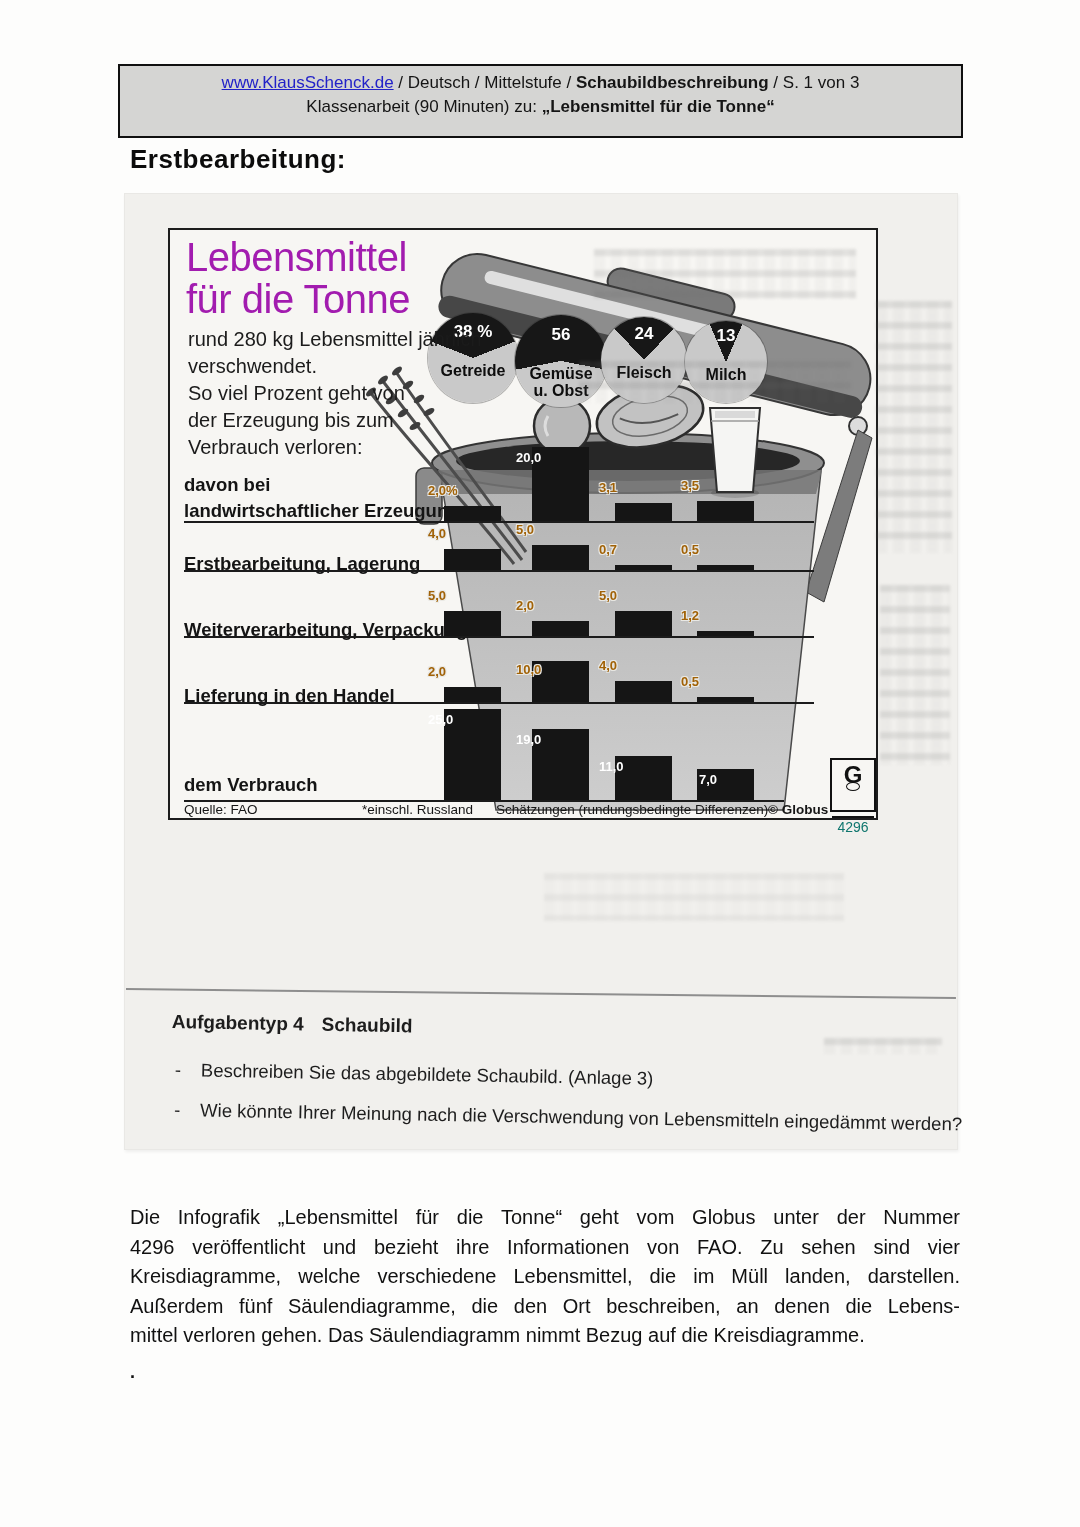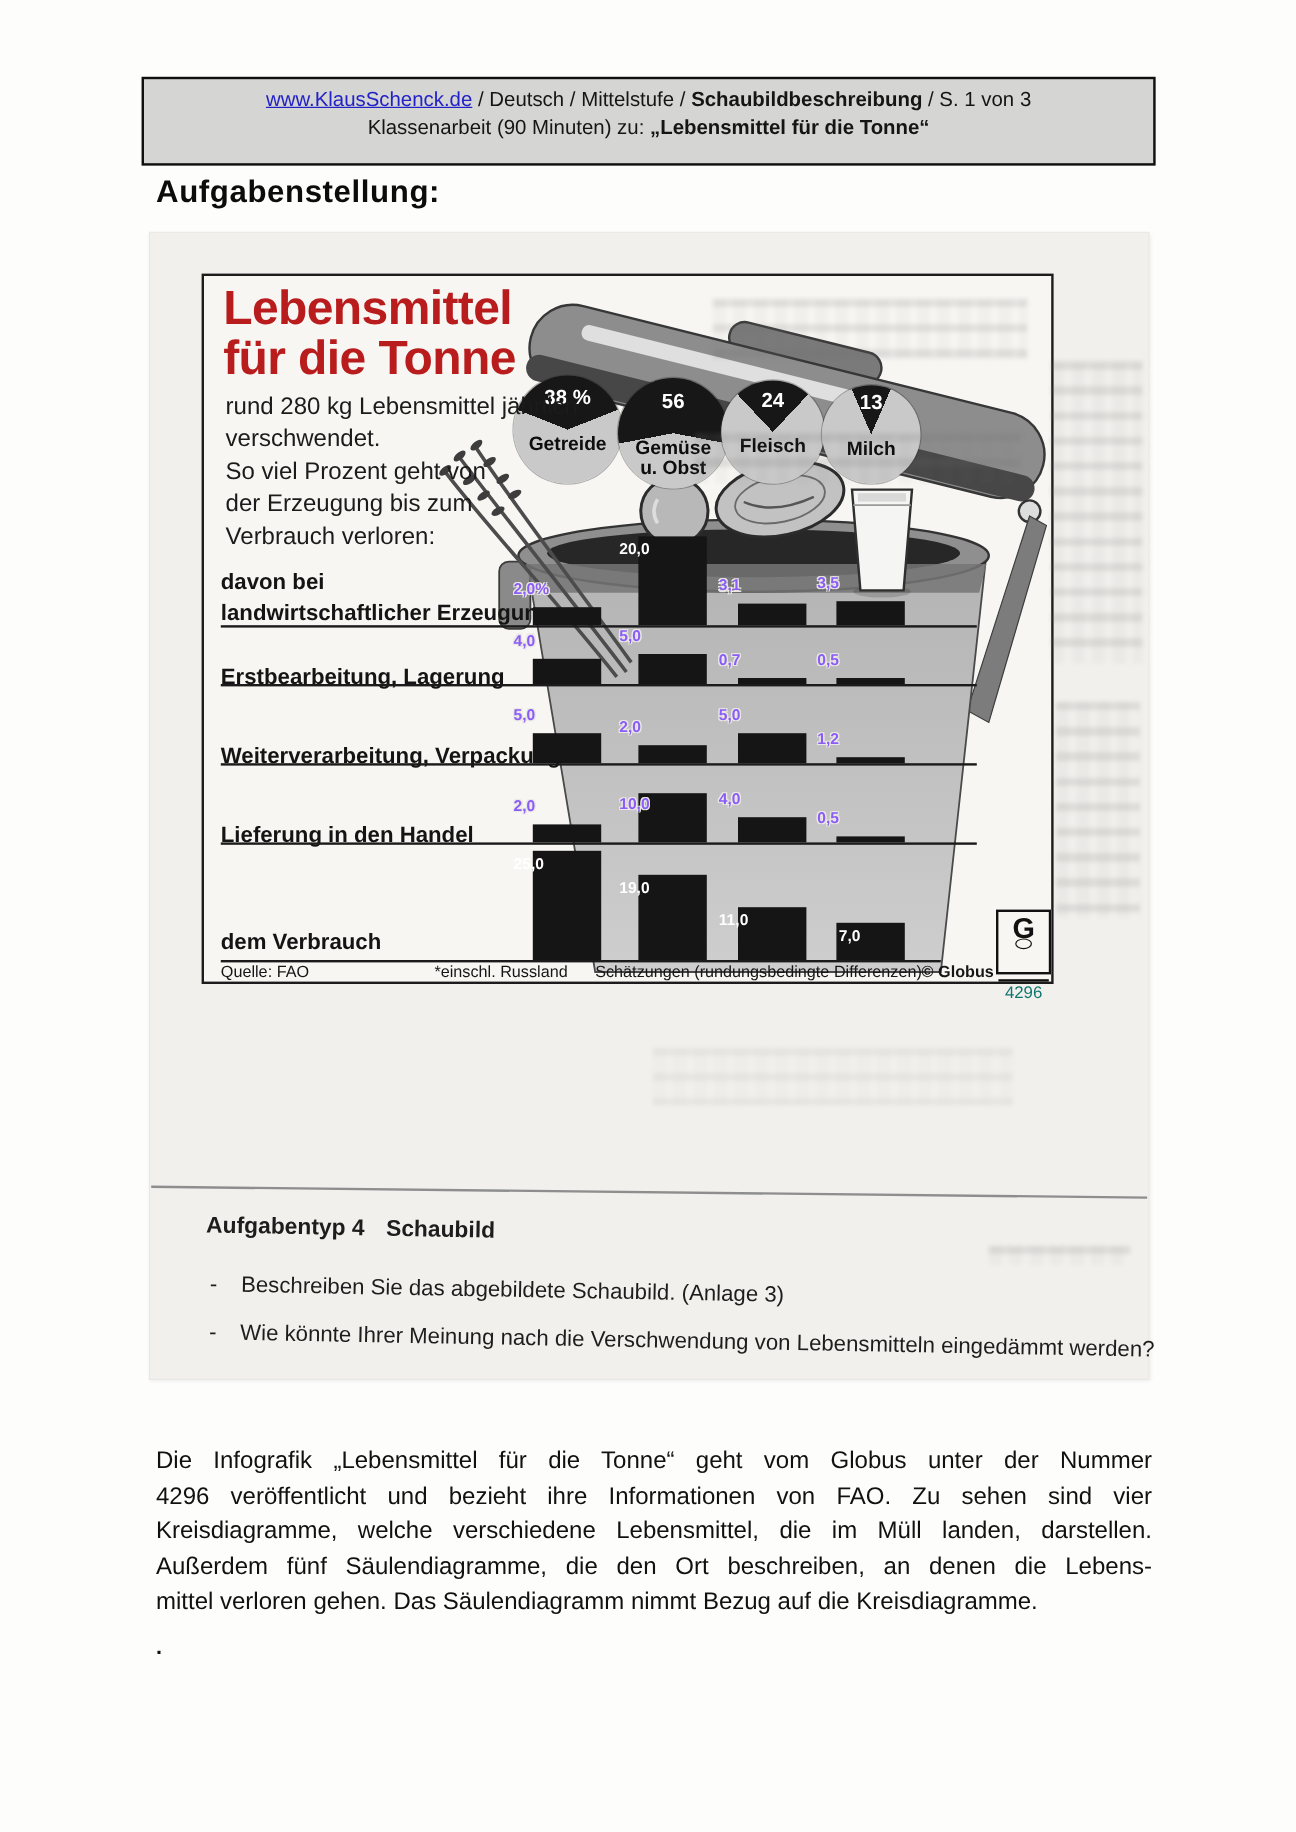--- a/index.html
+++ b/index.html
@@ -26,32 +26,32 @@
       repeating-linear-gradient(90deg, rgba(120,120,120,.10) 0 11px, transparent 11px 17px);
     z-index:9; }
 
   .scan-divider { position:absolute; left:2px; top:795px; width:830px; height:1.6px;
     background:#8e8e8e; transform:rotate(.62deg); transform-origin:left center; z-index:4; }
 
   
   .info { position:absolute; left:44px; top:35px; width:710px; height:592px;
     background:#f7f6f3; border:2px solid #1c1c1c; z-index:2; }
   .info-title { position:absolute; left:16px; top:6px; font-size:40px; line-height:42px;
-    font-weight:bold; letter-spacing:-.5px; color:#b91c1c; z-index:6; }
+    font-weight:normal; letter-spacing:-.5px; color:#a21caf; z-index:6; }
   .info-intro { position:absolute; left:18px; top:96px; font-size:20px; line-height:27px;
     font-weight:500; color:#1b1b1b; z-index:6; }
 
   .art { position:absolute; inset:0; z-index:1; }
 
   .chart-layer { position:absolute; inset:0; z-index:4; }
   .row-label { position:absolute; left:14px; font-size:18.5px; font-weight:600; line-height:26px; color:#141414; }
   .row-line { position:absolute; left:14px; width:630px; height:2px; background:#1b1b1b; }
   .bar { position:absolute; background:#151515; }
   .val { position:absolute; width:90px; text-align:left; font-size:13px; font-weight:bold; }
-  .val-out { color:#8b5cf6; text-shadow:-1px -1px 0 #e9e8e4, 1px -1px 0 #e9e8e4, -1px 1px 0 #e9e8e4, 1px 1px 0 #e9e8e4; }
+  .val-out { color:#a16207; text-shadow:-1px -1px 0 #e9e8e4, 1px -1px 0 #e9e8e4, -1px 1px 0 #e9e8e4, 1px 1px 0 #e9e8e4; }
   .val-in { color:#ffffff; }
 
   .pie-layer { position:absolute; inset:0; z-index:5; }
   .pie { position:absolute; border-radius:50%; box-shadow:0 0 0 1px rgba(45,45,45,.35); }
   .pie-val { position:absolute; left:0; width:100%; text-align:center; font-size:17px; font-weight:bold; color:#fff; }
   .pie-cat { position:absolute; left:-20px; right:-20px; text-align:center; font-size:16px; font-weight:bold;
     line-height:17px; color:#0d0d0d; }
 
   .info-footer { position:absolute; left:0; top:572px; width:100%; height:20px; font-size:13.5px; color:#161616; z-index:6; }
   .if-item { position:absolute; white-space:nowrap; }
@@ -85,21 +85,21 @@
 
   <div class="header-box">
     <div>
       <a href="#">www.KlausSchenck.de</a><span> / Deutsch / Mittelstufe / </span><span class="hb-bold">Schaubildbeschreibung</span><span> / S. 1 von 3</span>
     </div>
     <div>
       <span>Klassenarbeit (90 Minuten) zu: </span><span class="hb-bold">„Lebensmittel für die Tonne“</span>
     </div>
   </div>
 
-  <div class="section-title">Aufgabenstellung:</div>
+  <div class="section-title">Erstbearbeitung:</div>
 
   <div class="scan">
 
     <div class="info">
 
       <svg class="art" width="710" height="592" viewBox="0 0 710 592">
         <defs>
           <linearGradient id="bodyGrad" x1="0" y1="0" x2="0" y2="1">
             <stop offset="0" stop-color="#b3b3b3"></stop>
               <stop offset="1" stop-color="#cecece"></stop>

